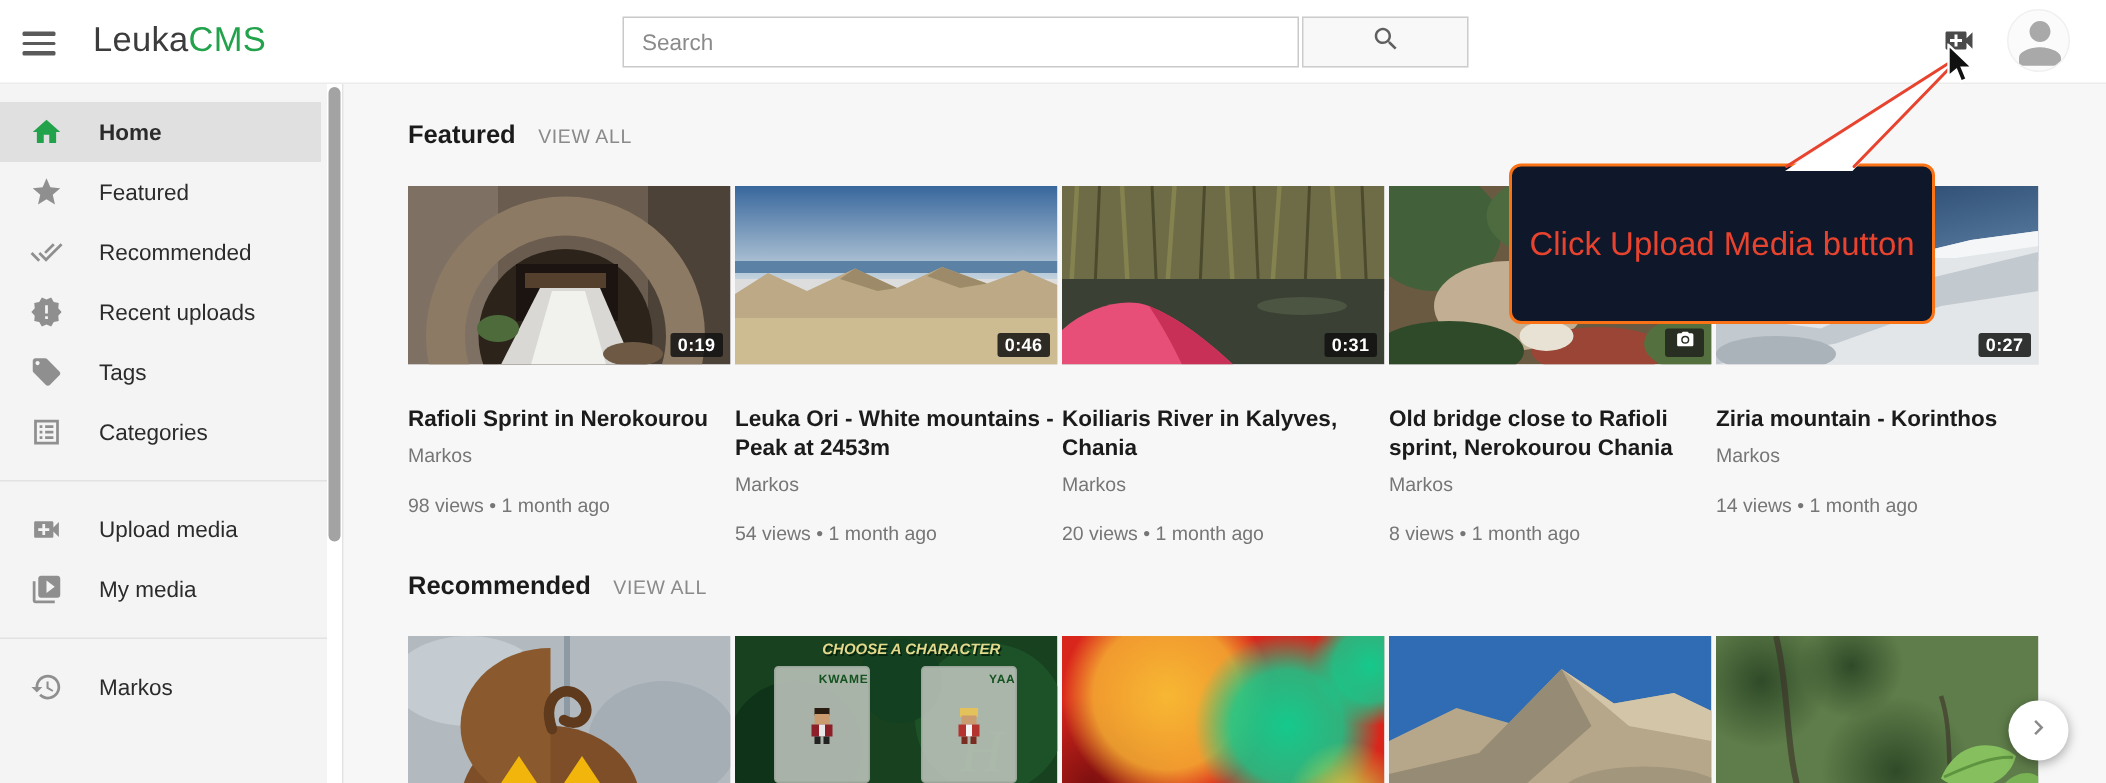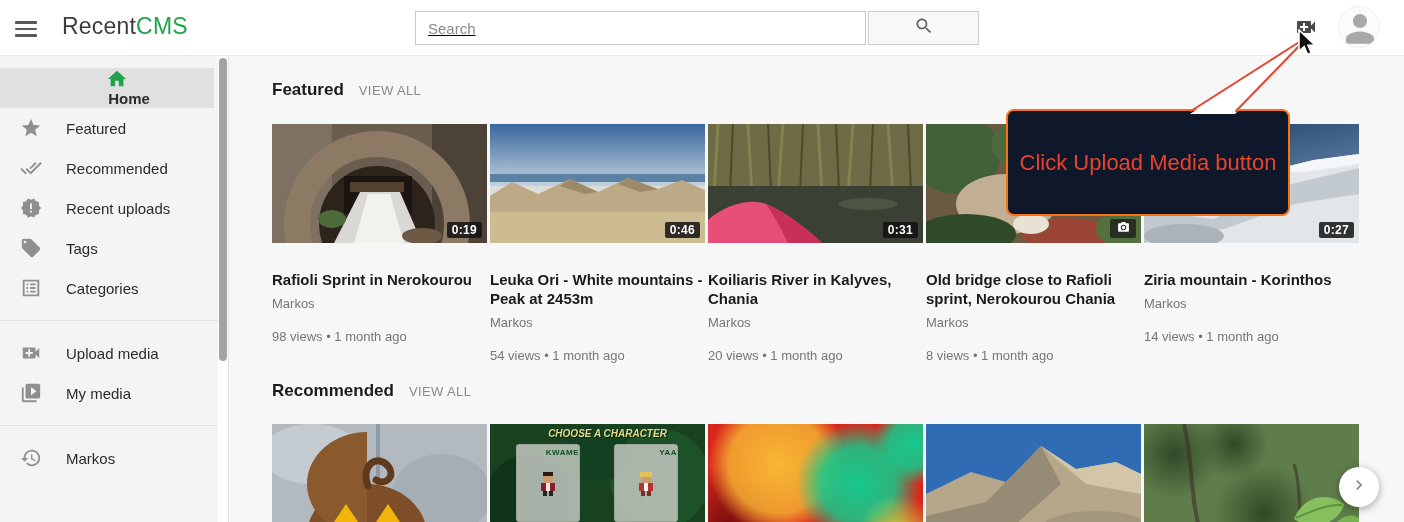--- a/index.html
+++ b/index.html
@@ -9,21 +9,21 @@
   
   .topbar { position:absolute; left:0; top:0; width:1404px; height:56px;
             background:#ffffff; border-bottom:1px solid #ececec; z-index:40; }
   .hamburger { position:absolute; left:15px; top:17px; width:24px; height:22px;
                cursor:pointer; }
   .hamburger span { display:block; width:22px; height:2.5px; background:#5a5a5a;
                     margin:4px 0; border-radius:1px; }
   .logo { position:absolute; left:62px; top:13px; font-size:23px; letter-spacing:.2px;
           color:#3c3c3c; cursor:pointer; }
   .logo .cms { color:#23a24c; }
-  .search-wrap { position:absolute; left:415px; top:11px; height:46px; display:flex;text-decoration:underline; }
+  .search-wrap { position:absolute; left:415px; top:11px; height:46px; display:flex; }
   .search-input { width:451px; height:34px; border:1px solid #c9c9c9; background:#fff;
                   font-size:15px; padding:0 12px; color:#333; outline:none;
                   font-family:"Liberation Sans",sans-serif; }
   .search-input::placeholder { color:#8a8a8a; }
   .search-btn { width:111px; height:34px; margin-left:2px; border:1px solid #cccccc;
                 background:#f8f8f8; display:flex; align-items:center; justify-content:center;
                 cursor:pointer; }
   .search-btn svg { width:20px; height:20px; fill:#606060; }
   .upload-btn { position:absolute; left:1292px; top:15px; width:30px; height:26px;
                 cursor:pointer; }
@@ -34,21 +34,21 @@
   .avatar svg { width:42px; height:42px; fill:#a9a9a9; }
 
   
   .sidebar { position:absolute; left:0; top:56px; width:218px; bottom:0;
              background:#f4f4f4; z-index:30; padding-top:12px; }
   .side-item { height:40px; display:flex; align-items:center; padding-left:20px;
                cursor:pointer; color:#2b2b2b; }
   .side-item .icn { width:22px; height:22px; color:#8f8f8f; flex:0 0 22px; }
   .side-item .icn svg { width:22px; height:22px; fill:currentColor; }
   .side-item .lbl { margin-left:24px; font-size:15px; }
-  .side-item.active { background:#e0e0e0; width:214px;flex-direction:column; }
+  .side-item.active { background:#e0e0e0; width:214px; }
   .side-item.active .lbl { font-weight:bold; }
   .side-item.active .icn { color:#23a24c; }
   .side-divider { border-top:1px solid #e2e2e2; margin:12px 0; }
   .side-scroll { position:absolute; left:218px; top:56px; width:11px; bottom:0;
                  background:#ffffff; border-right:1px solid #e3e3e3; z-index:31; }
   .side-thumb { position:absolute; left:1px; top:2px; width:8px; height:303px;
                 background:#a3a3a3; border-radius:4px; cursor:grab; }
 
   
   .section-head { position:absolute; display:flex; align-items:baseline; gap:15px; z-index:5; }
@@ -99,21 +99,21 @@
 </style>
 </head>
 <body>
 
 <div class="topbar">
   <div class="hamburger">
       <span></span>
       <span></span>
       <span></span>
     </div>
-  <div class="logo"><span>Recent</span><span class="cms">CMS</span></div>
+  <div class="logo"><span>Leuka</span><span class="cms">CMS</span></div>
   <div class="search-wrap">
     <input class="search-input" placeholder="Search" style="">
     <div class="search-btn">
       <span><svg viewBox="0 0 24 24" width="20" height="20" fill="#606060">
             <path d="M15.5 14h-.79l-.28-.27C15.41 12.59 16 11.11 16 9.5 16 5.91 13.09 3 9.5 3S3 5.91 3 9.5 5.91 16 9.5 16c1.61 0 3.09-.59 4.23-1.57l.27.28v.79l5 4.99L20.49 19l-4.99-5zm-6 0C7.01 14 5 11.99 5 9.5S7.01 5 9.5 5 14 7.01 14 9.5 11.99 14 9.5 14z"></path>
           </svg></span>
     </div>
   </div>
   <div class="upload-btn">
     <span><svg viewBox="0 0 24 24">

